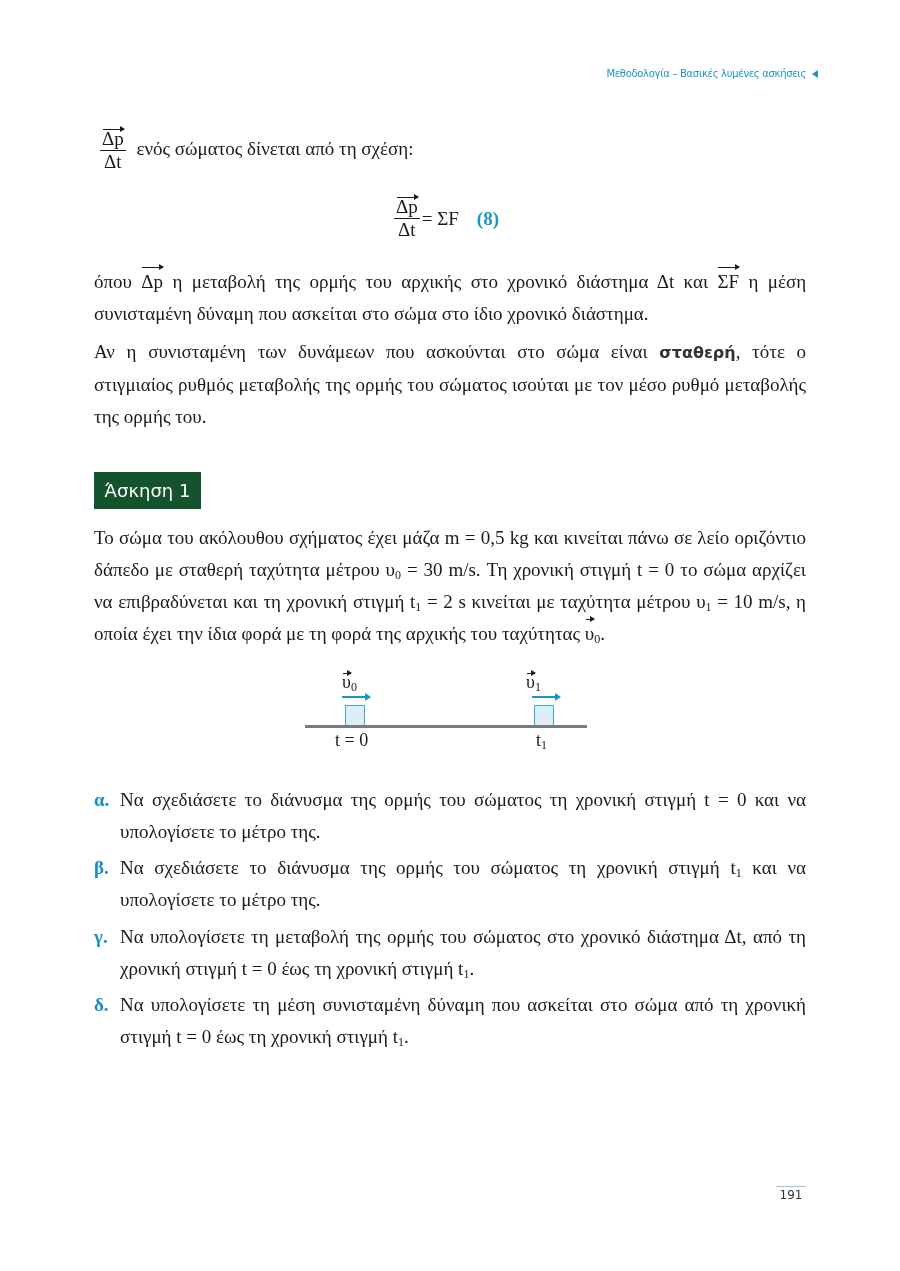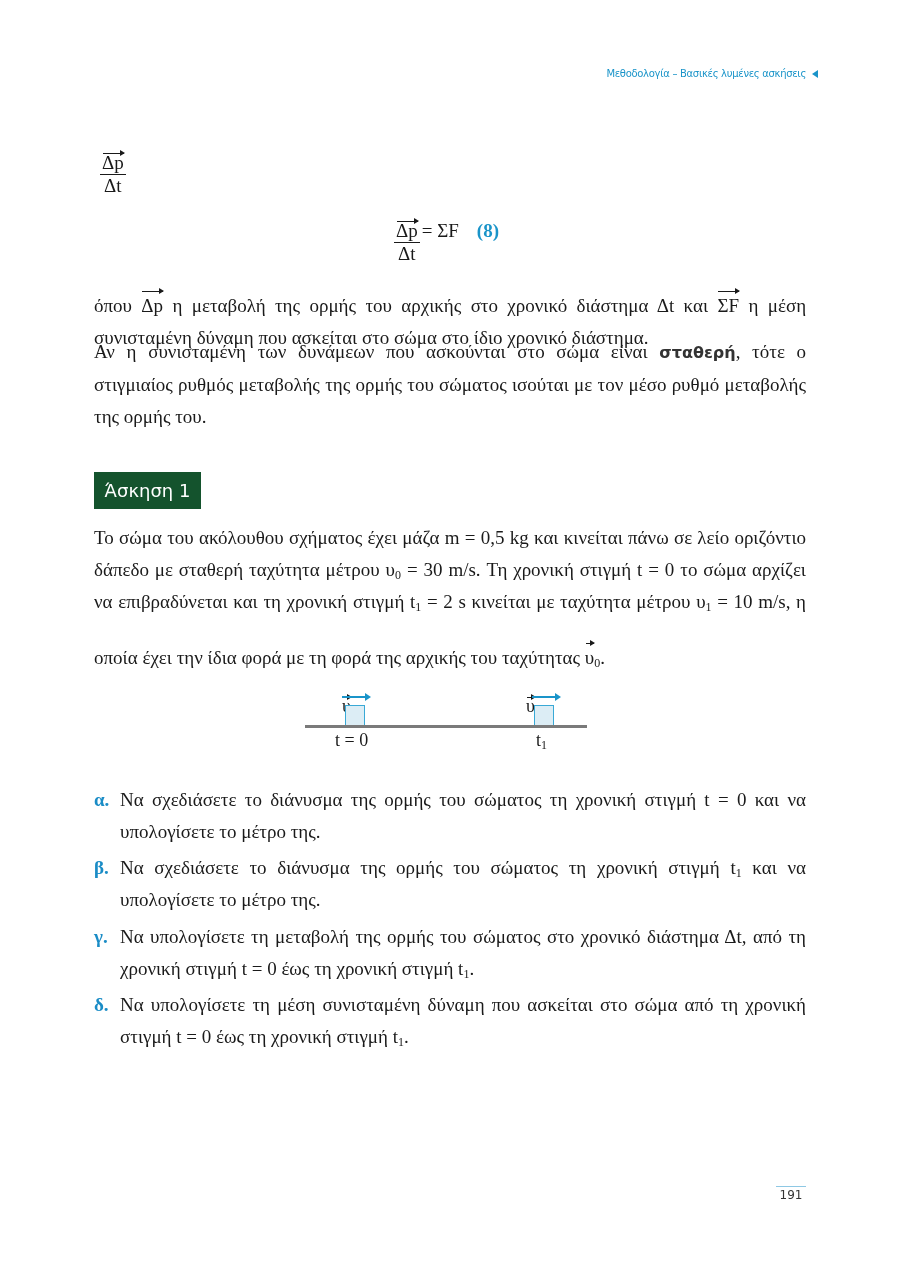--- a/index.html
+++ b/index.html
@@ -5,21 +5,21 @@
   html, body { margin: 0; padding: 0; background: #ffffff; }
   body { width: 900px; height: 1271px; position: relative; overflow: hidden;
          font-family: "Liberation Serif", "DejaVu Serif", serif; color: #1a1a1a; }
   .header { position: absolute; top: 68px; right: 82px; font-family: "DejaVu Sans", sans-serif;
             font-size: 10px; color: #1a94c9; letter-spacing: -0.3px; display: flex; align-items: center; gap: 6px; }
   .header-tri { width: 0; height: 0; border-top: 4px solid transparent; border-bottom: 4px solid transparent;
                 border-right: 6px solid #1a94c9; display: inline-block; }
   .p { position: absolute; left: 94px; width: 712px; font-size: 19px; line-height: 32px; text-align: justify; }
   .frac { display: inline-flex; flex-direction: column; align-items: center; vertical-align: middle; margin: 0 6px; line-height: 22px; }
   .frac .num { border-bottom: 1px solid #1a1a1a; padding: 0 2px; }
-  .vec { position: relative; display: inline-block; margin-top: 24px; }
+  .vec { position: relative; display: inline-block; }
   .vec::before { content: ""; position: absolute; left: 1px; right: 0px; top: 1px; height: 1px; background: #1a1a1a; }
   .vec::after { content: ""; position: absolute; right: -1px; top: -2px; border-left: 5px solid #1a1a1a;
                 border-top: 3px solid transparent; border-bottom: 3px solid transparent; }
   .eq { position: absolute; top: 196px; left: 394px; font-size: 19px; display: flex; align-items: center; }
   .eq-num { color: #1a94c9; font-weight: bold; margin-left: 18px; }
   .bold-term { font-family: "DejaVu Sans", sans-serif; font-weight: bold; font-size: 16px; color: #333; }
   .ex-badge { position: absolute; top: 472px; left: 94px; width: 107px; height: 37px; background: #14532d;
               color: #fff; font-family: "DejaVu Sans", sans-serif; font-size: 18px; display: flex; align-items: center; justify-content: center; }
   sub { font-size: 12px; vertical-align: -3px; line-height: 0; }
   .diagram { position: absolute; top: 670px; left: 300px; width: 290px; height: 90px; }
@@ -41,20 +41,21 @@
 <div class="header">
   <span>Μεθοδολογία – Βασικές λυμένες ασκήσεις</span>
   <span class="header-tri"></span>
 </div>
 
 <div class="p" style="top:128px;">
   <span class="frac">
     <span class="num"><span class="vec">Δp</span></span>
     <span class="den">Δt</span>
   </span>
+  <span>ενός σώματος δίνεται από τη σχέση:</span>
 </div>
 
 <div class="eq">
   <span class="frac" style="margin:0 2px 0 0;">
     <span class="num"><span class="vec">Δp</span></span>
     <span class="den">Δt</span>
   </span>
   <span>= ΣF</span>
   <span class="eq-num">(8)</span>
 </div>

